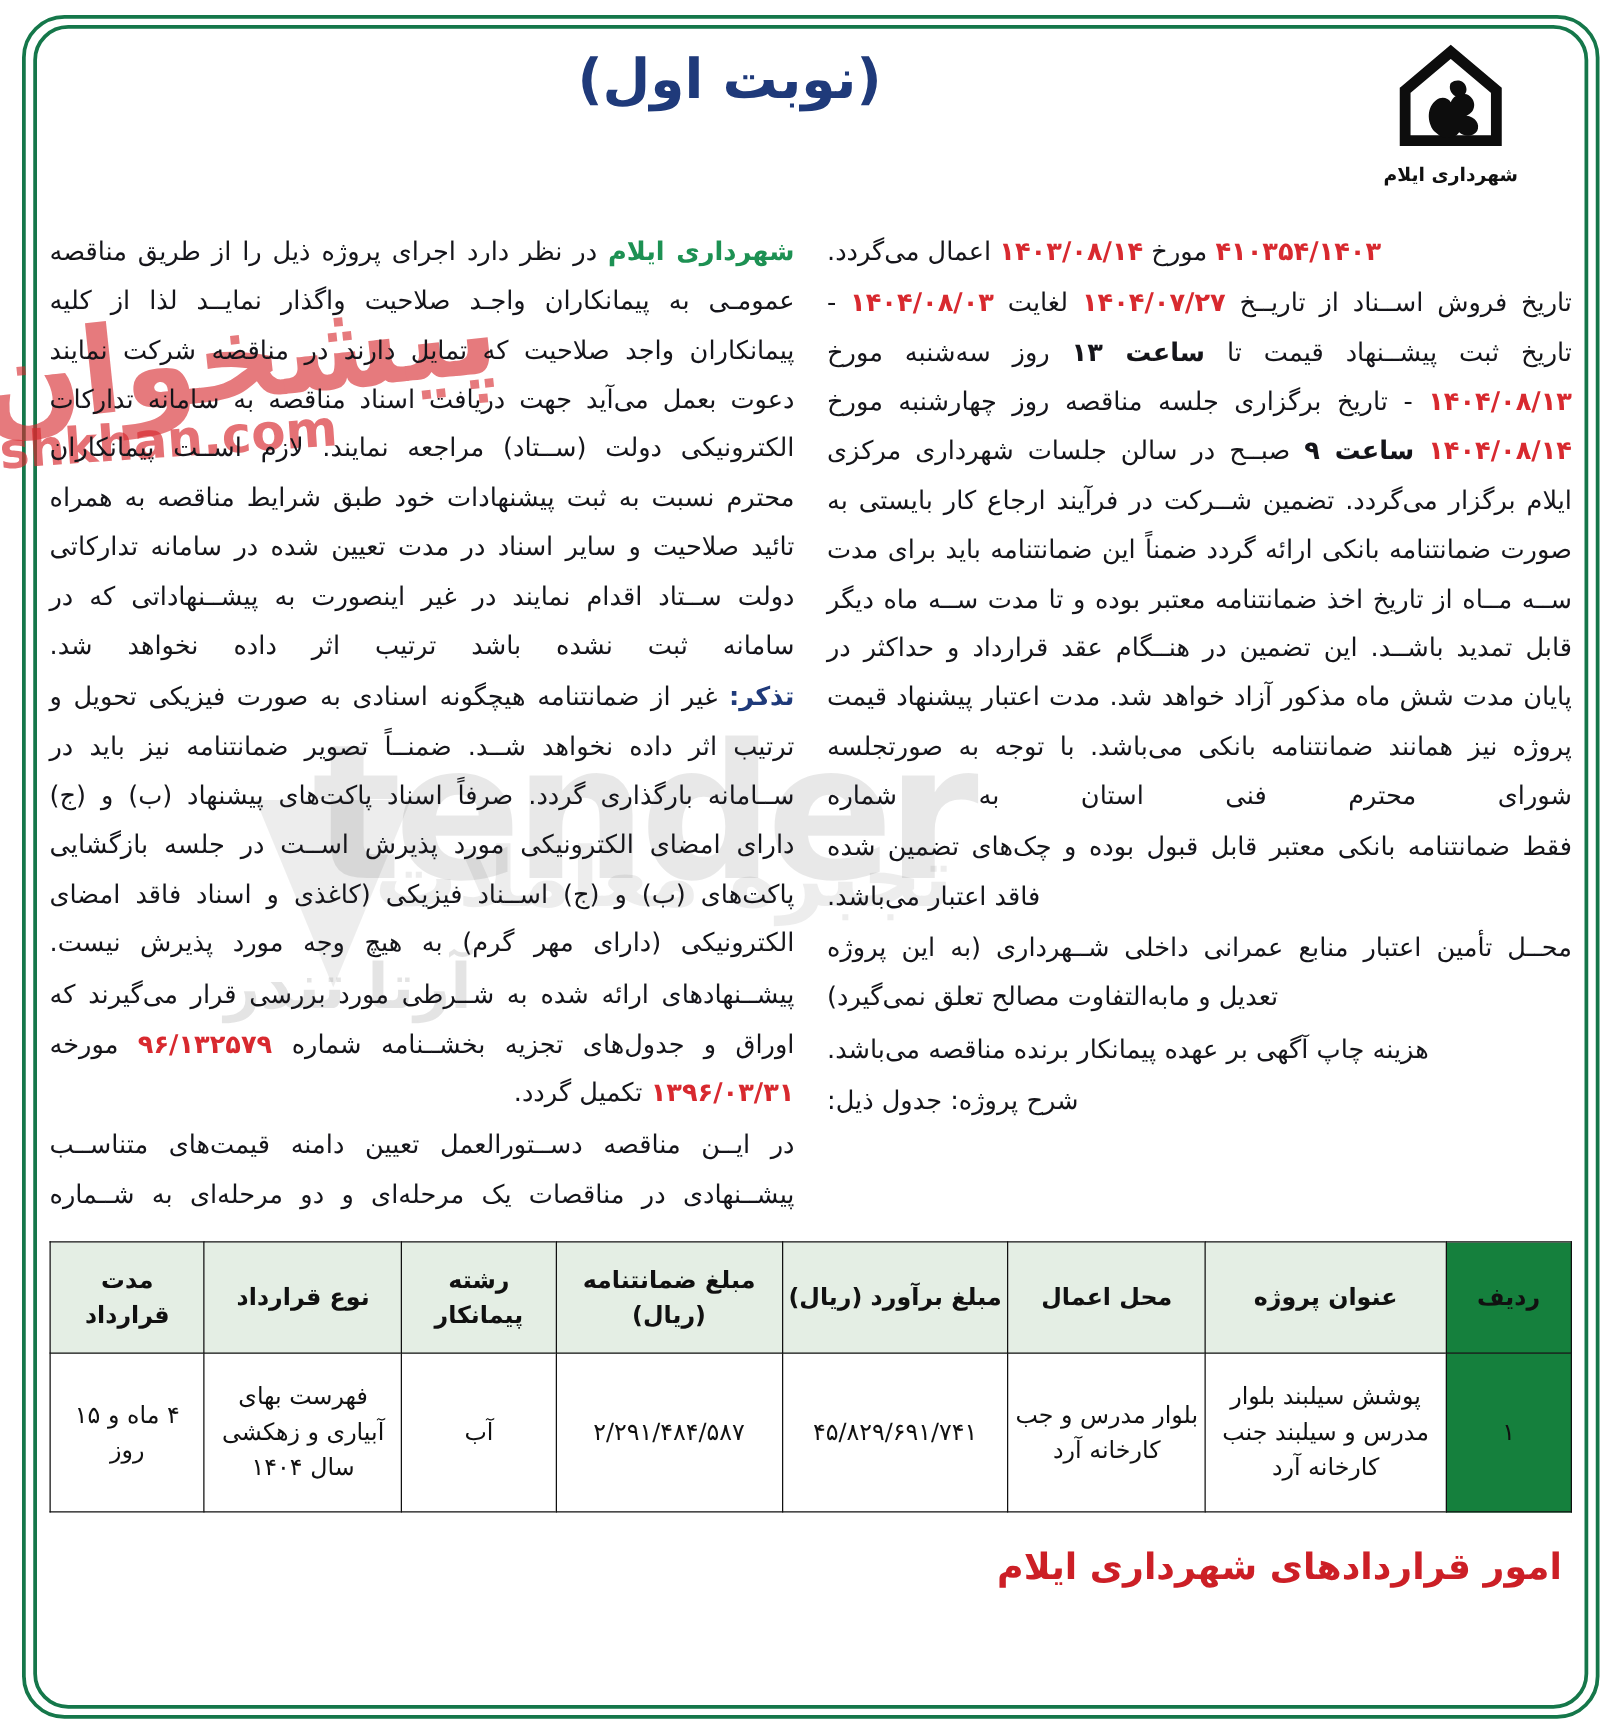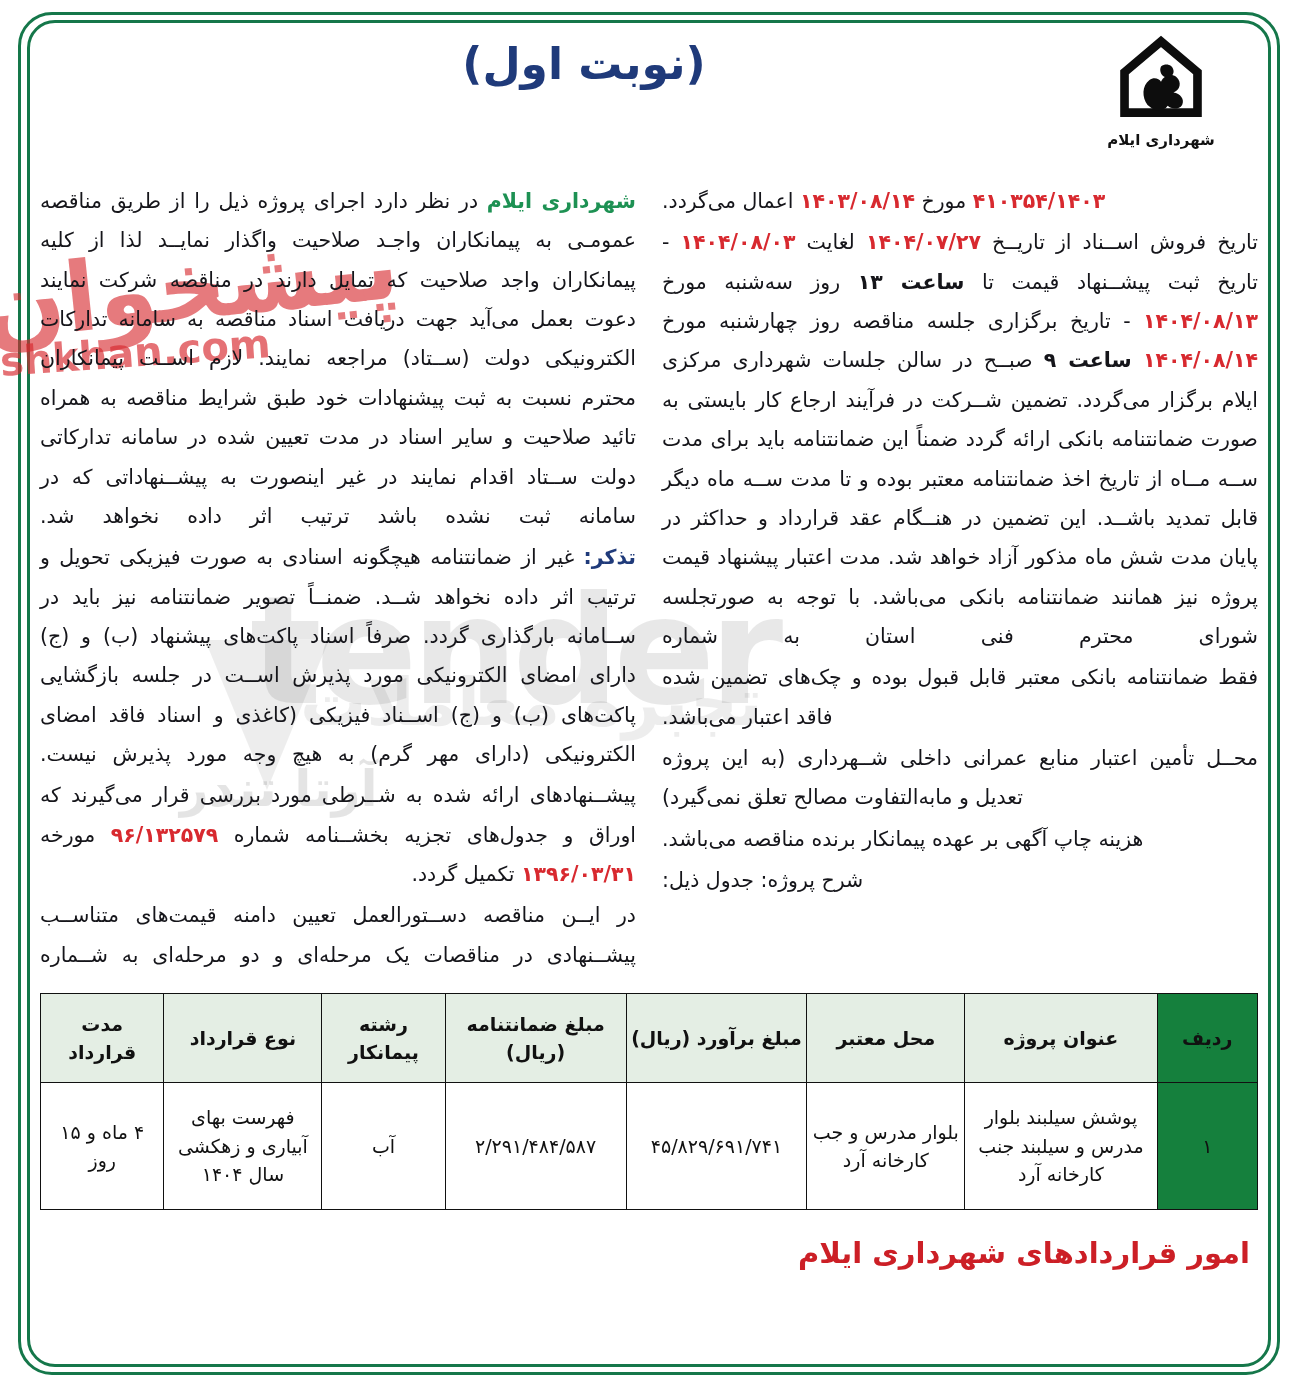--- a/index.html
+++ b/index.html
@@ -174,21 +174,21 @@
     </div>
 
   </div>
 
   <div class="tbl-wrap">
     <table>
       <thead>
         <tr>
           <th class="c-radif">ردیف</th>
           <th class="c-title">عنوان پروژه</th>
-          <th class="c-place">محل معتبر</th>
+          <th class="c-place">محل اعمال</th>
           <th class="c-est">مبلغ برآورد (ریال)</th>
           <th class="c-guar">مبلغ ضمانتنامه (ریال)</th>
           <th class="c-field">رشته پیمانکار</th>
           <th class="c-type">نوع قرارداد</th>
           <th class="c-dur">مدت قرارداد</th>
         </tr>
       </thead>
       <tbody>
         <tr>
           <td class="c-radif">۱</td>

